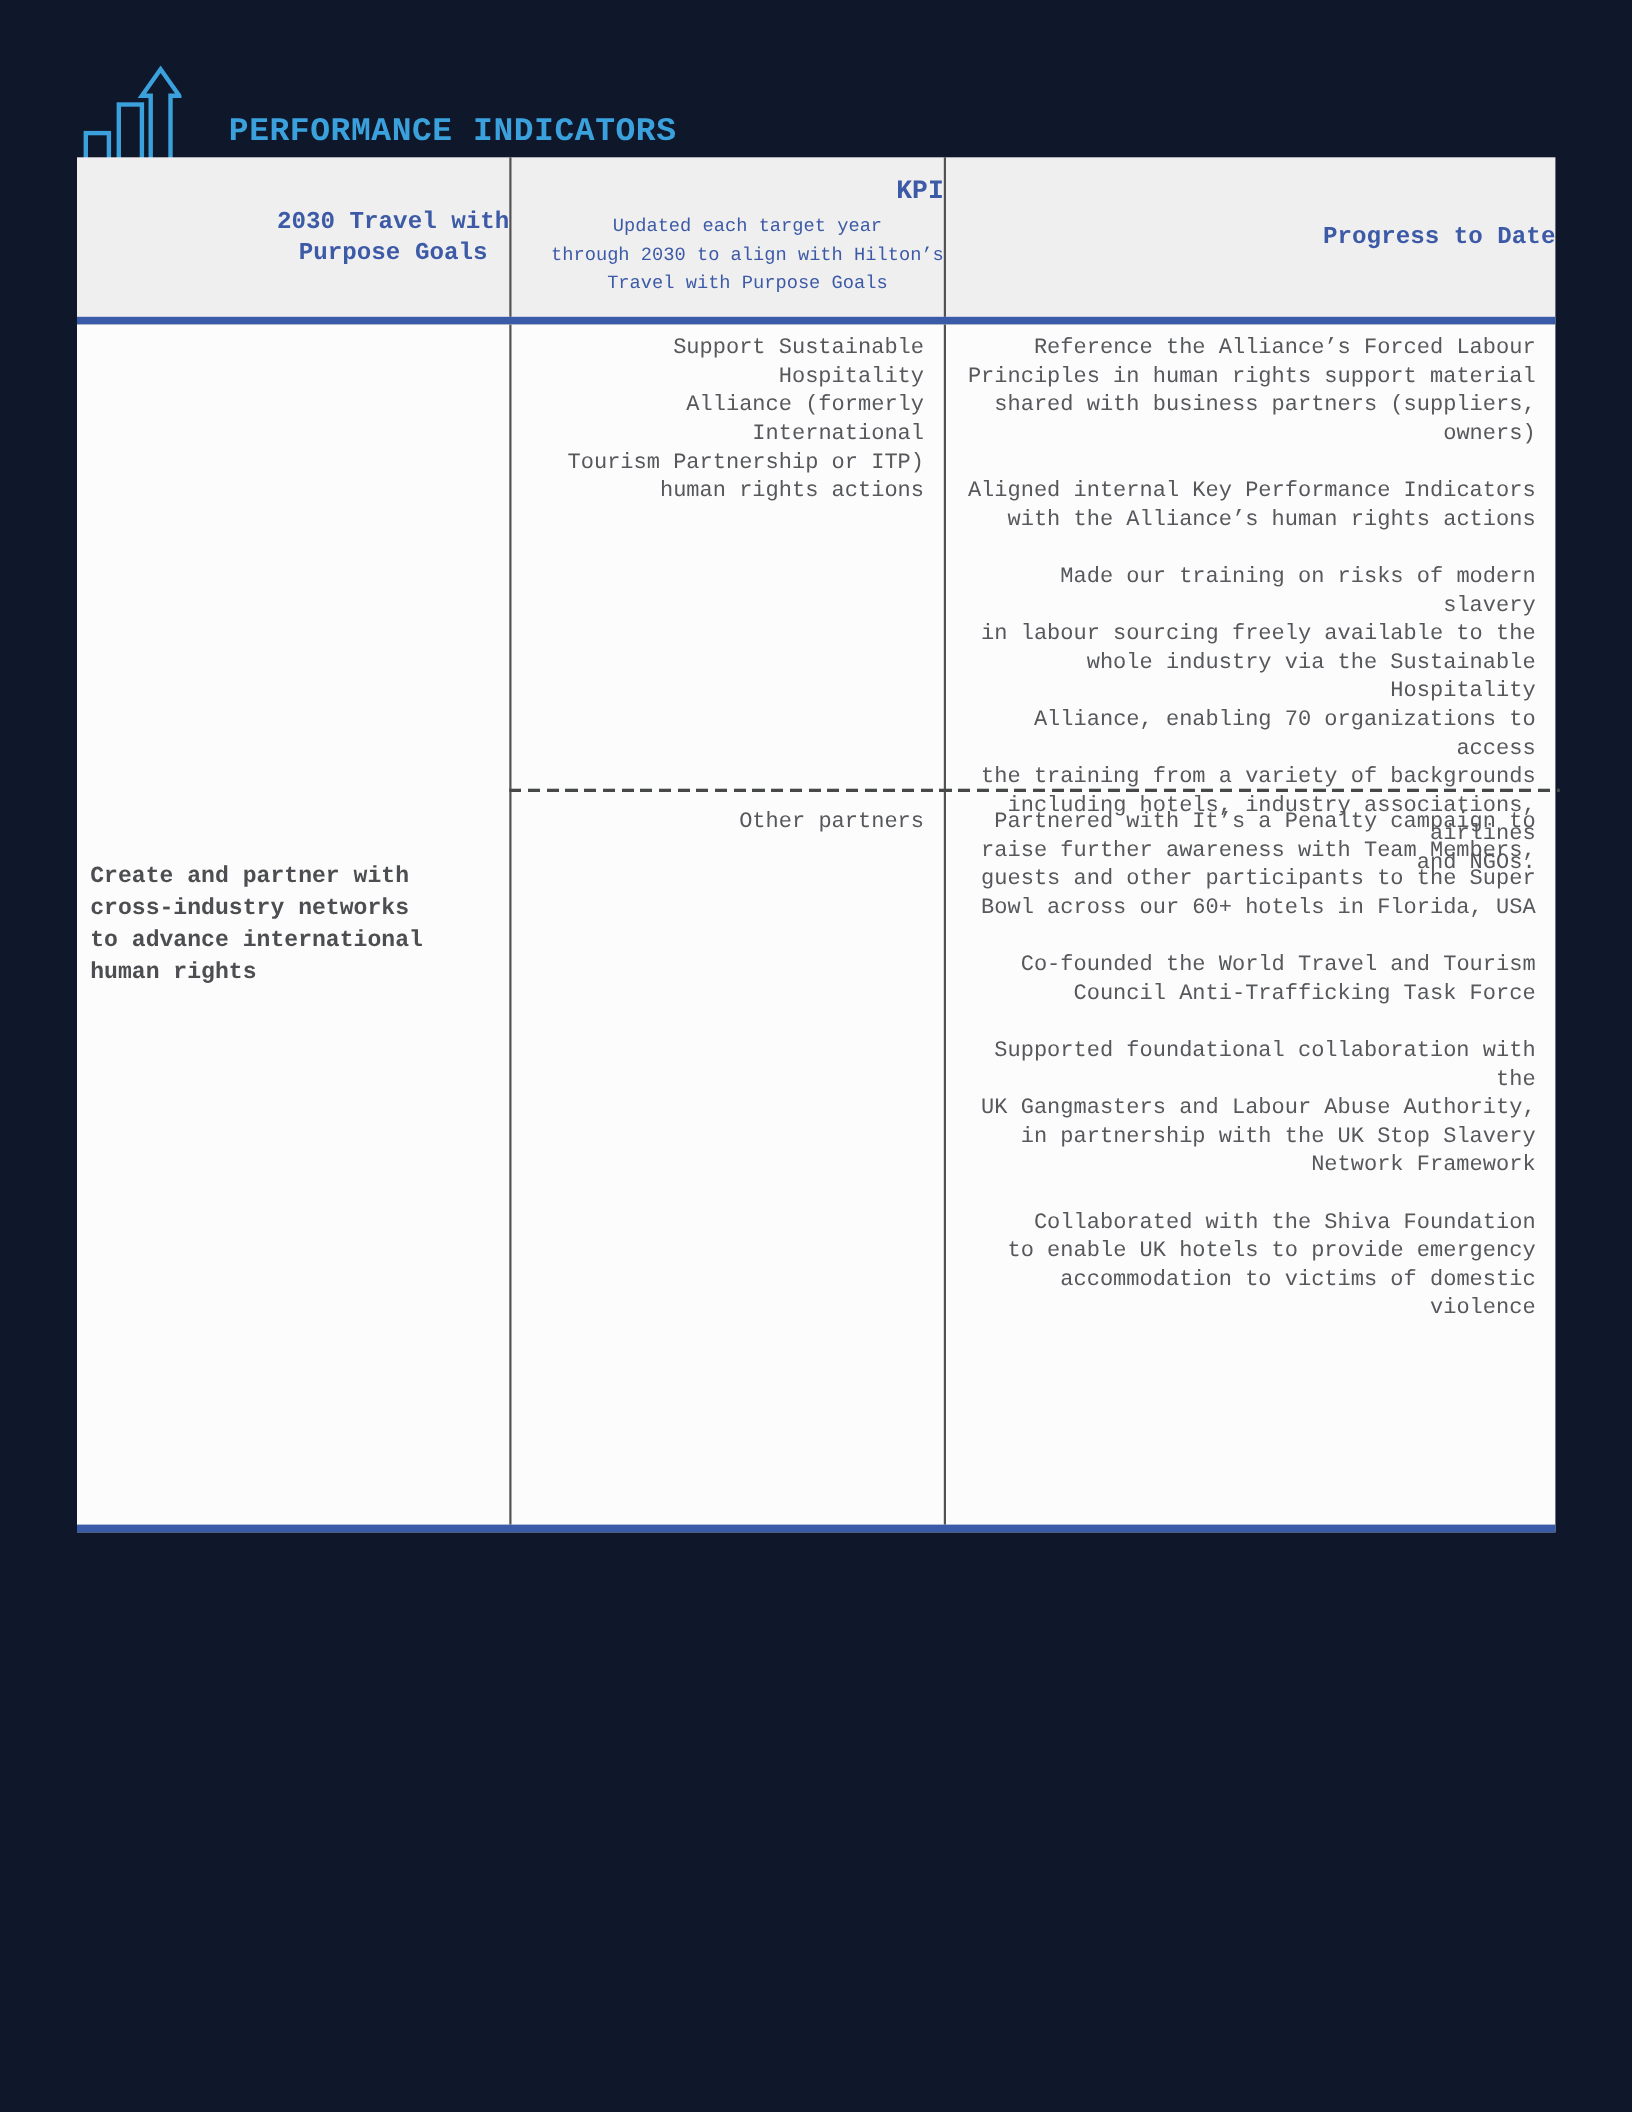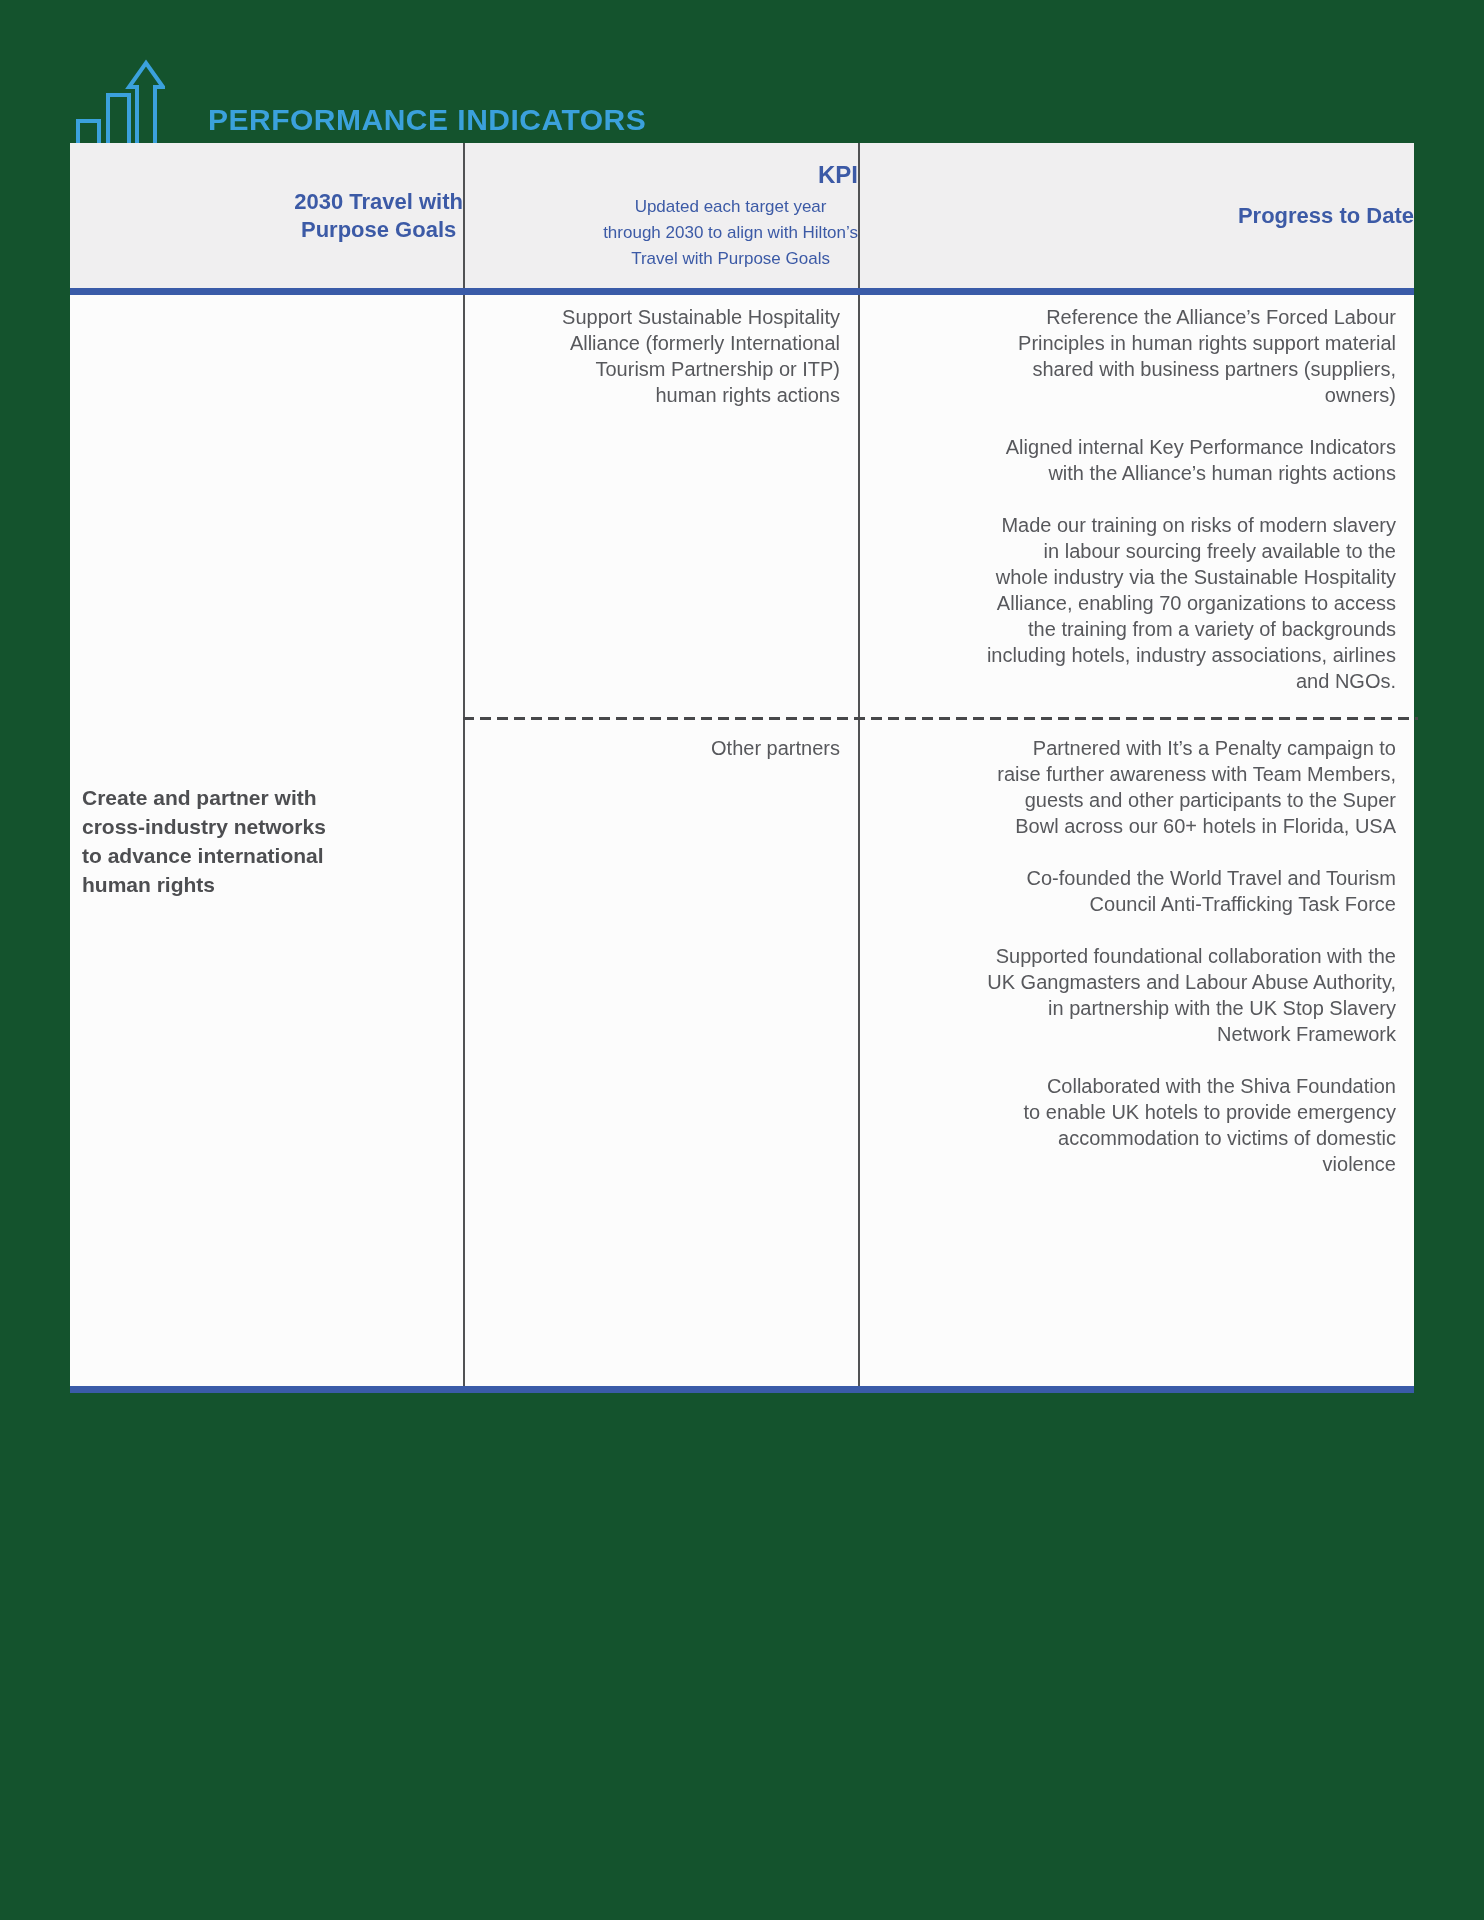--- a/index.html
+++ b/index.html
@@ -5,22 +5,23 @@
   html, body {
     margin: 0;
     padding: 0;
     background: #ffffff;
     font-family: "Liberation Sans", sans-serif;
   }
   .page {
     position: relative;
     width: 1484px;
     height: 1920px;
-    background: #14532d;
+    background: #0f172a;
     overflow: hidden;
+    font-family: Liberation Mono, monospace;
   }
 
   
   .doc-header {
     position: absolute;
     left: 70px;
     top: 45px;
     width: 900px;
     height: 104px;
   }

